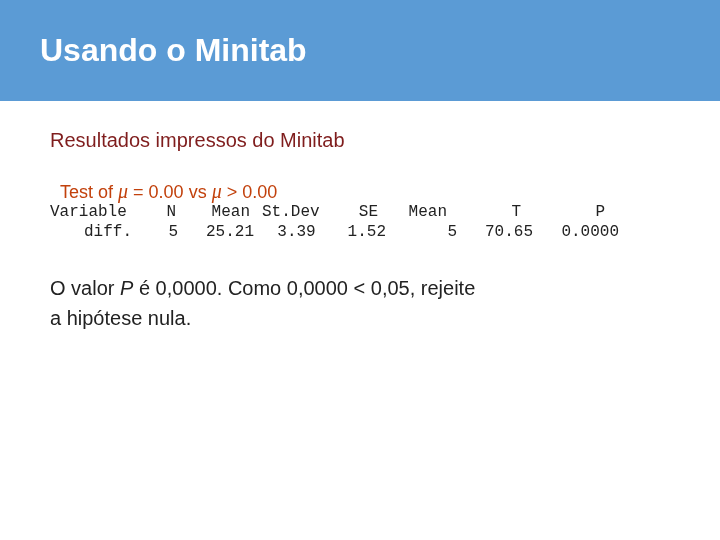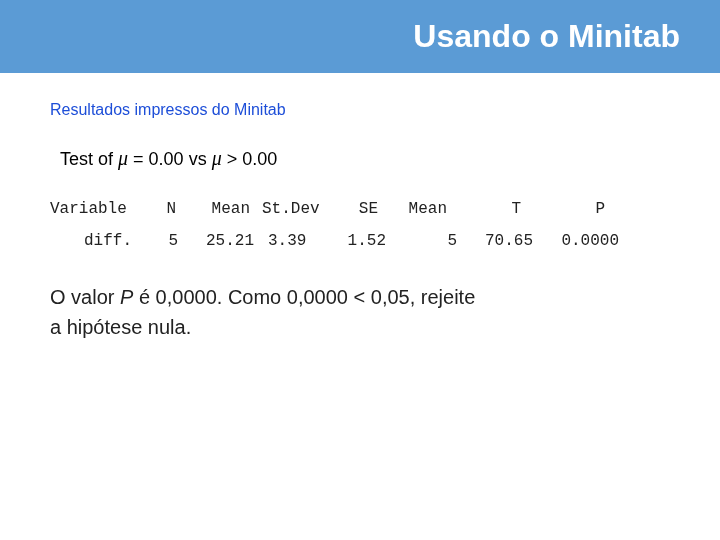--- a/index.html
+++ b/index.html
@@ -12,78 +12,77 @@
       width: 720px;
       height: 540px;
       background: #ffffff;
       font-family: Arial, sans-serif;
       overflow: hidden;
     }
 
     .header {
       background: #5b9bd5;
       width: 100%;
-      padding: 18px 40px;
+      padding: 32px 40px;
       display: flex;
       align-items: center;
-      justify-content: flex-end;
+      justify-content: flex-start;
       min-height: 72px;
     }
 
     .header-title {
       color: #ffffff;
       font-size: 32px;
       font-weight: bold;
     }
 
     .content {
       padding: 28px 50px;
     }
 
     .subtitle {
-      font-size: 16px;
-      color: #1d4ed8;
+      font-size: 20px;
+      color: #7f1d1d;
       margin-bottom: 28px;
     }
 
     .test-line {
       font-size: 18px;
-      color: #000000;
-      margin-bottom: 30px;
+      color: #c2410c;
       margin-left: 10px;
     }
 
     .mu {
       font-style: italic;
       font-family: "Times New Roman", serif;
       font-size: 20px;
     }
 
     .table-section {
       font-family: "Courier New", Courier, monospace;
       font-size: 16px;
       color: #222222;
       margin-bottom: 32px;
     }
 
     .table-header-row {
       display: flex;
       gap: 4px;
-      margin-bottom: 14px;
+      margin-bottom: 2px;
     }
 
     .table-data-row {
       display: flex;
       gap: 6px;
     }
 
     .col-variable { width: 90px; }
     .col-n       { width: 40px; text-align: right; padding-right: 8px; }
     .col-mean    { width: 70px; text-align: right; padding-right: 8px; }
-    .col-stdev   { width: 65px; text-align: left; padding-right: 8px; }
+    .col-stdev   { width: 65px; text-align: center; padding-right: 8px; }
     .col-se      { width: 55px; text-align: right; padding-right: 8px; }
     .col-mean2   { width: 65px; text-align: right; padding-right: 8px; }
     .col-t       { width: 70px; text-align: right; padding-right: 8px; }
     .col-p       { width: 80px; text-align: right; padding-right: 8px; }
 
     .col-variable-data { width: 90px; text-align: right; padding-right: 8px; }
 
     .conclusion {
       font-size: 20px;
       color: #222222;

